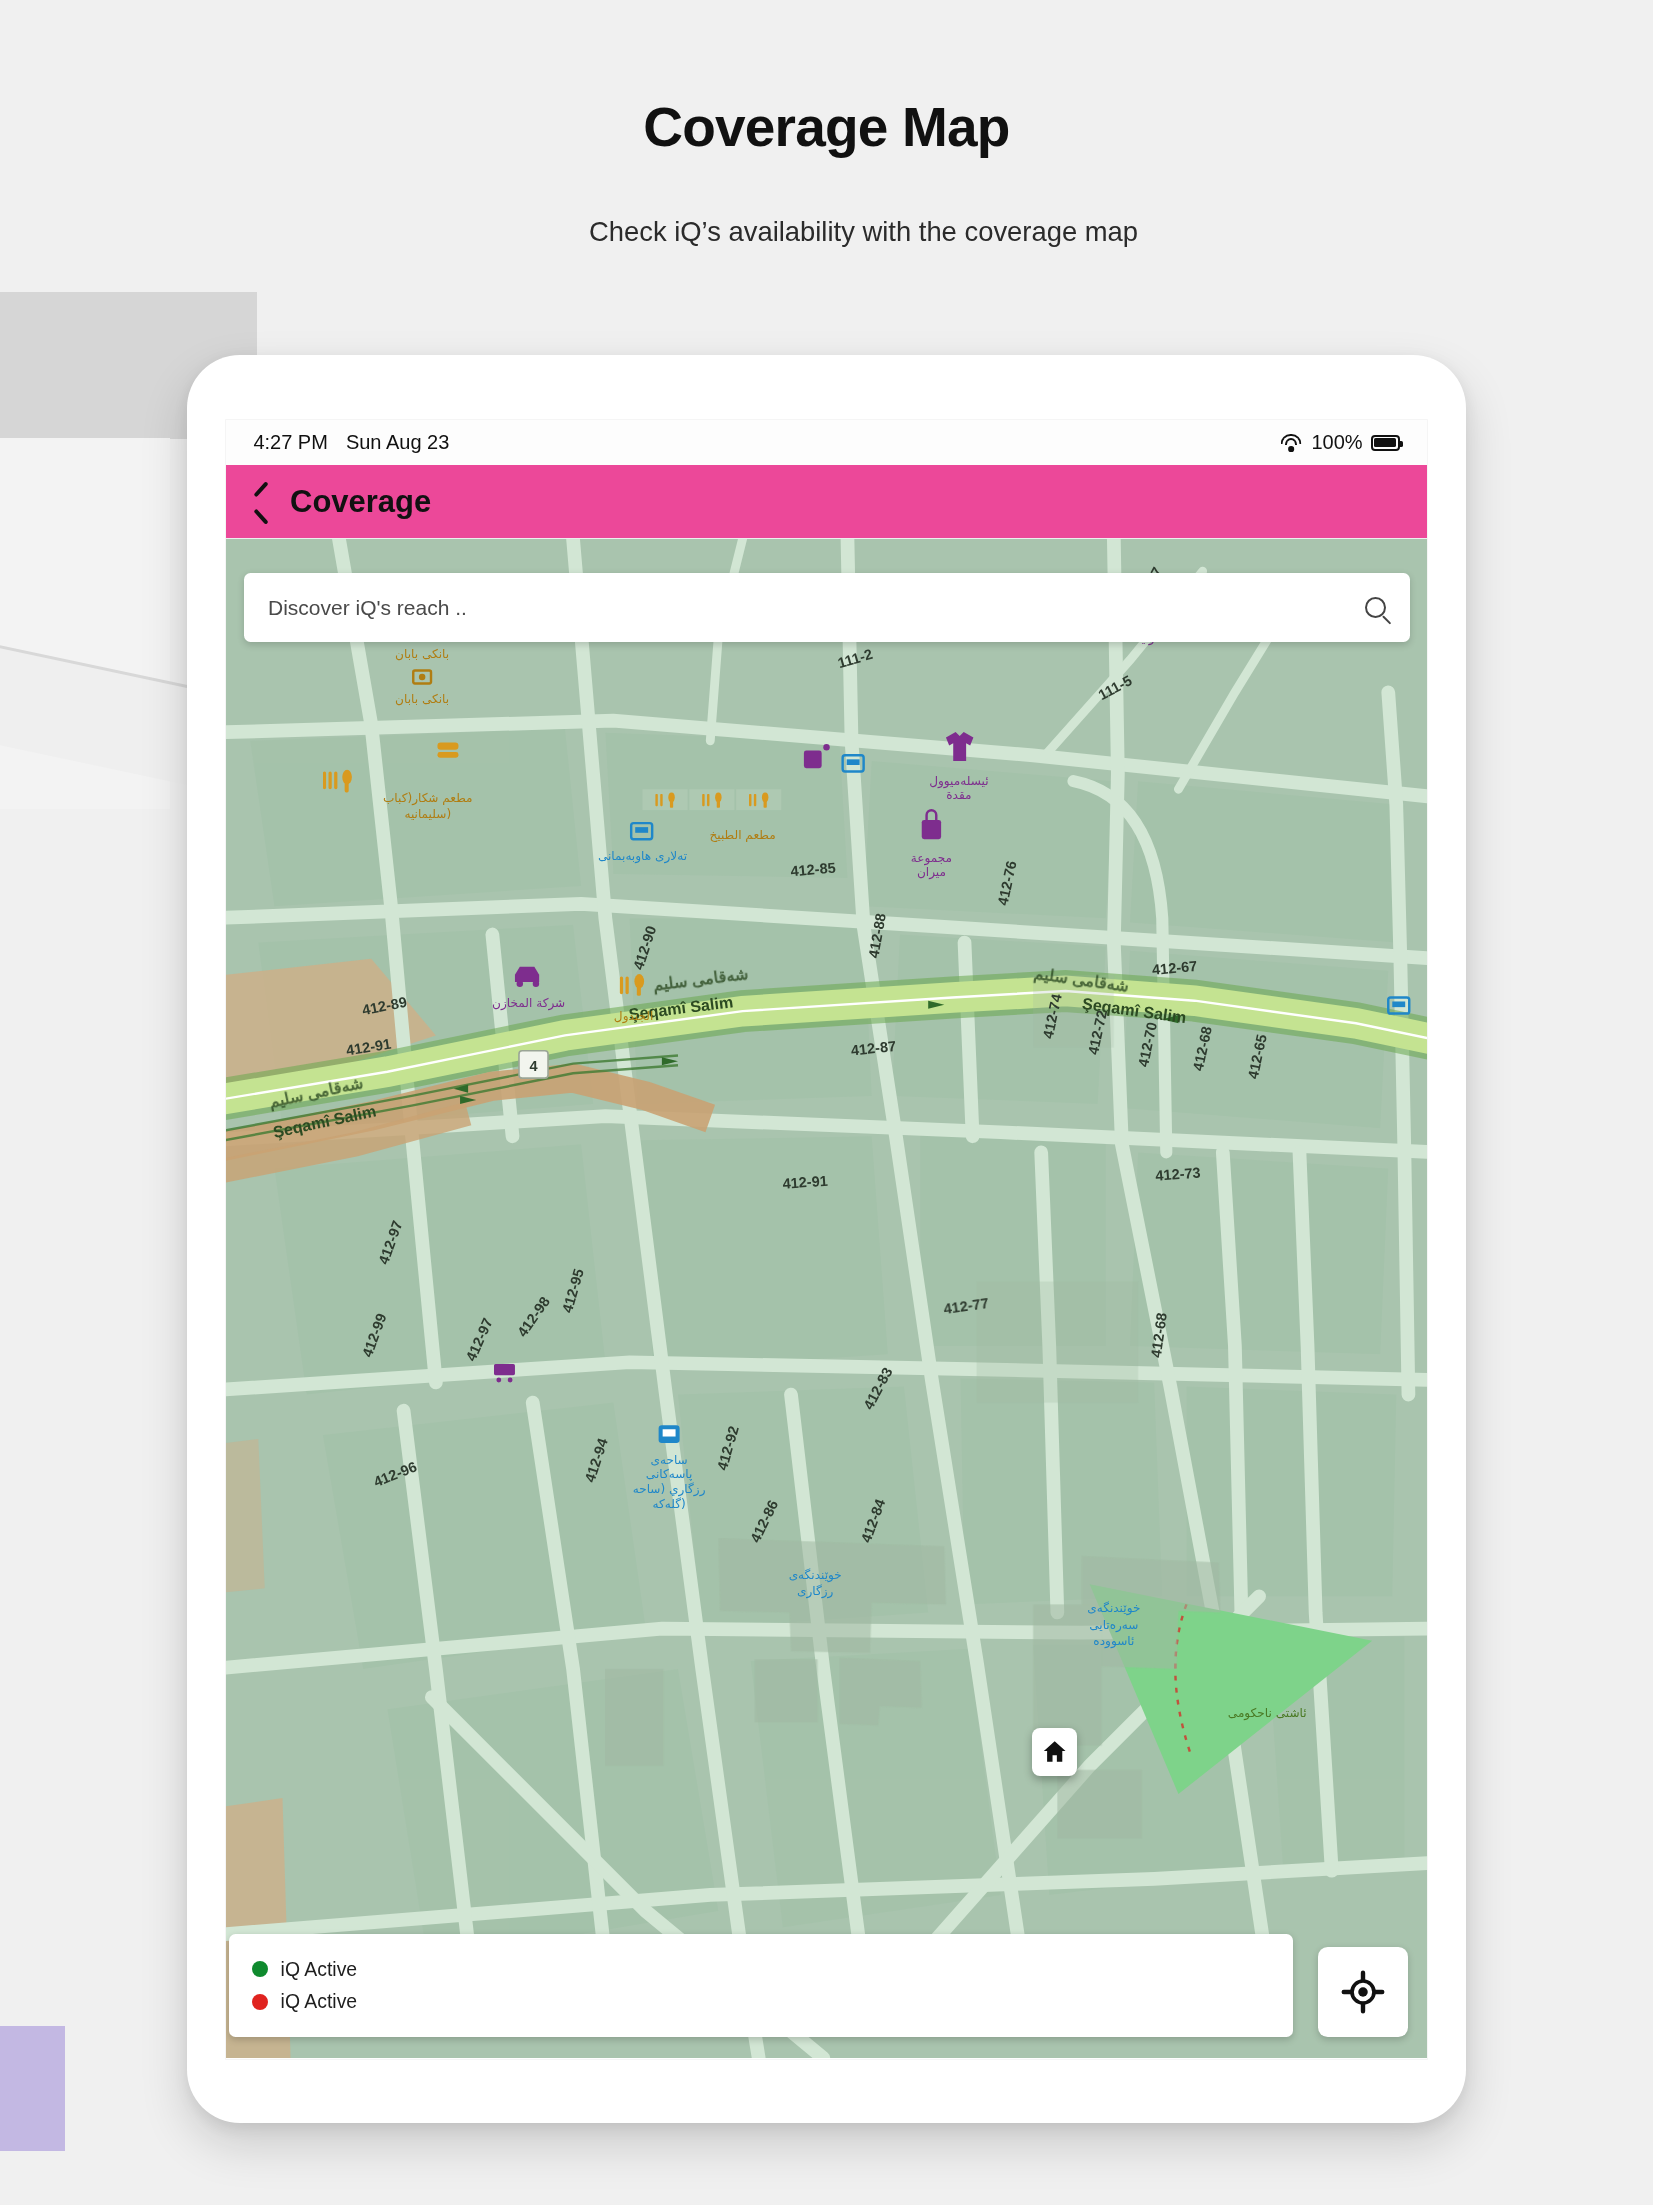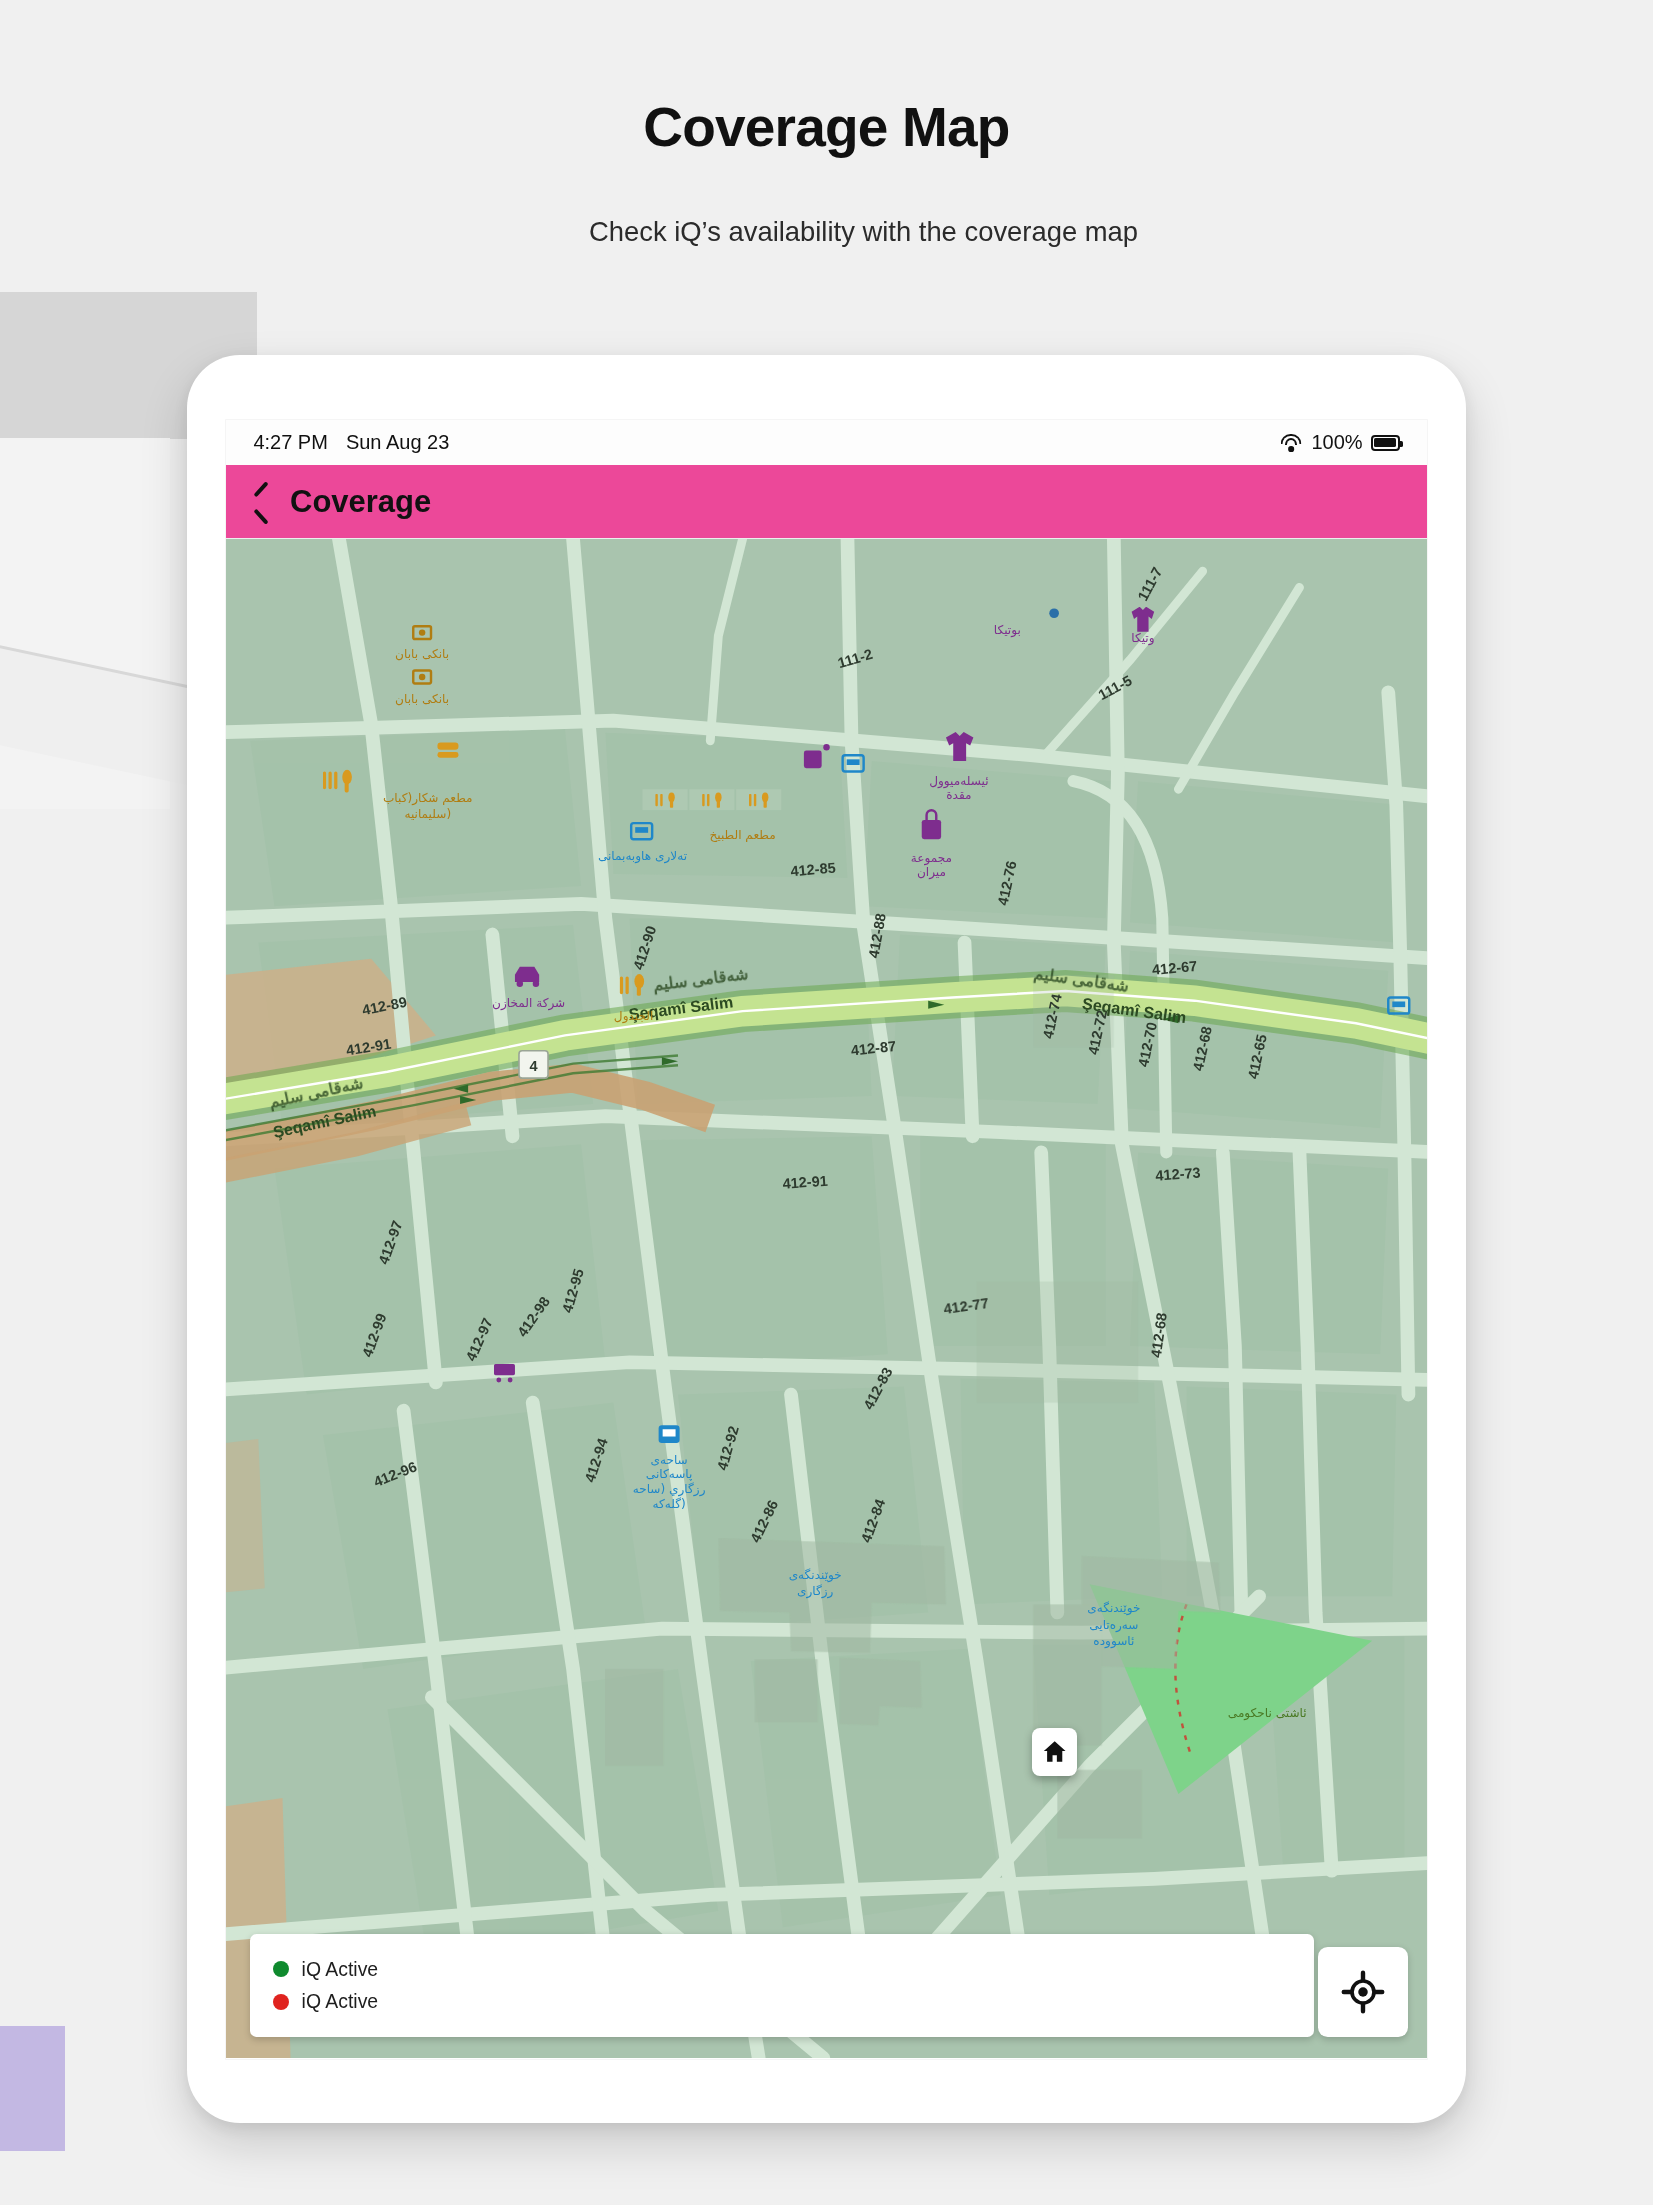--- a/index.html
+++ b/index.html
@@ -98,21 +98,21 @@
 
   
   .home-pin {
     position: absolute; left: 806px; top: 1189px; width: 45px; height: 48px;
     background: #fff; border-radius: 8px; display:flex; align-items:center; justify-content:center;
     box-shadow: 0 3.2px 8px rgba(0,0,0,.28);
   }
 
   
   .legend {
-    position: absolute; left: 24px; bottom: 21px; width: 1064px; height: 103px;
+    position: absolute; left: 3px; bottom: 21px; width: 1064px; height: 103px;
     background: #fff; border-radius: 6.5px; padding: 16px 22.6px;
     display: flex; flex-direction: column; justify-content: center; gap: 9.7px;
     box-shadow: 0 2.4px 7.3px rgba(0,0,0,.18);
   }
   .legend-row { display: flex; align-items: center; gap: 13px; }
   .legend-dot { width: 16px; height: 16px; border-radius: 50%; flex: none; }
   .legend-label { font-size: 19.4px; color: #1e1e1e; }
 
   .locate-btn {
     position: absolute; right: 19.4px; bottom: 21px; width: 90px; height: 90px;
@@ -413,20 +413,24 @@
 
           <text x="730" y="1288" class="poi poiB" text-anchor="middle">خوێندنگەی</text>
           <text x="730" y="1308" class="poi poiB" text-anchor="middle">رزگاری</text>
           <text x="1100" y="1330" class="poi poiB" text-anchor="middle">خوێندنگەی</text>
           <text x="1100" y="1350" class="poi poiB" text-anchor="middle">سەرەتایی</text>
           <text x="1100" y="1370" class="poi poiB" text-anchor="middle">ئاسووده</text>
 
           <text x="1290" y="1460" class="poi poiG" text-anchor="middle">ئاشتی ناحکومی</text>
         </svg>
 
+        <div class="search-box">
+          <input class="search-input" type="text" value="" placeholder="Discover iQ's reach .." style="">
+          <span class="mag"></span>
+        </div>
 
         <div class="home-pin">
           <svg width="27.4" height="26" viewBox="0 0 24 24">
             <path d="M12 2 L22 11 h-3 v10 h-5 v-6 h-4 v6 H5 V11 H2 Z" fill="#111"></path>
           </svg>
         </div>
 
         <div class="legend">
           <div class="legend-row">
             <span class="legend-dot" style="background:#0f8a2e"></span>

